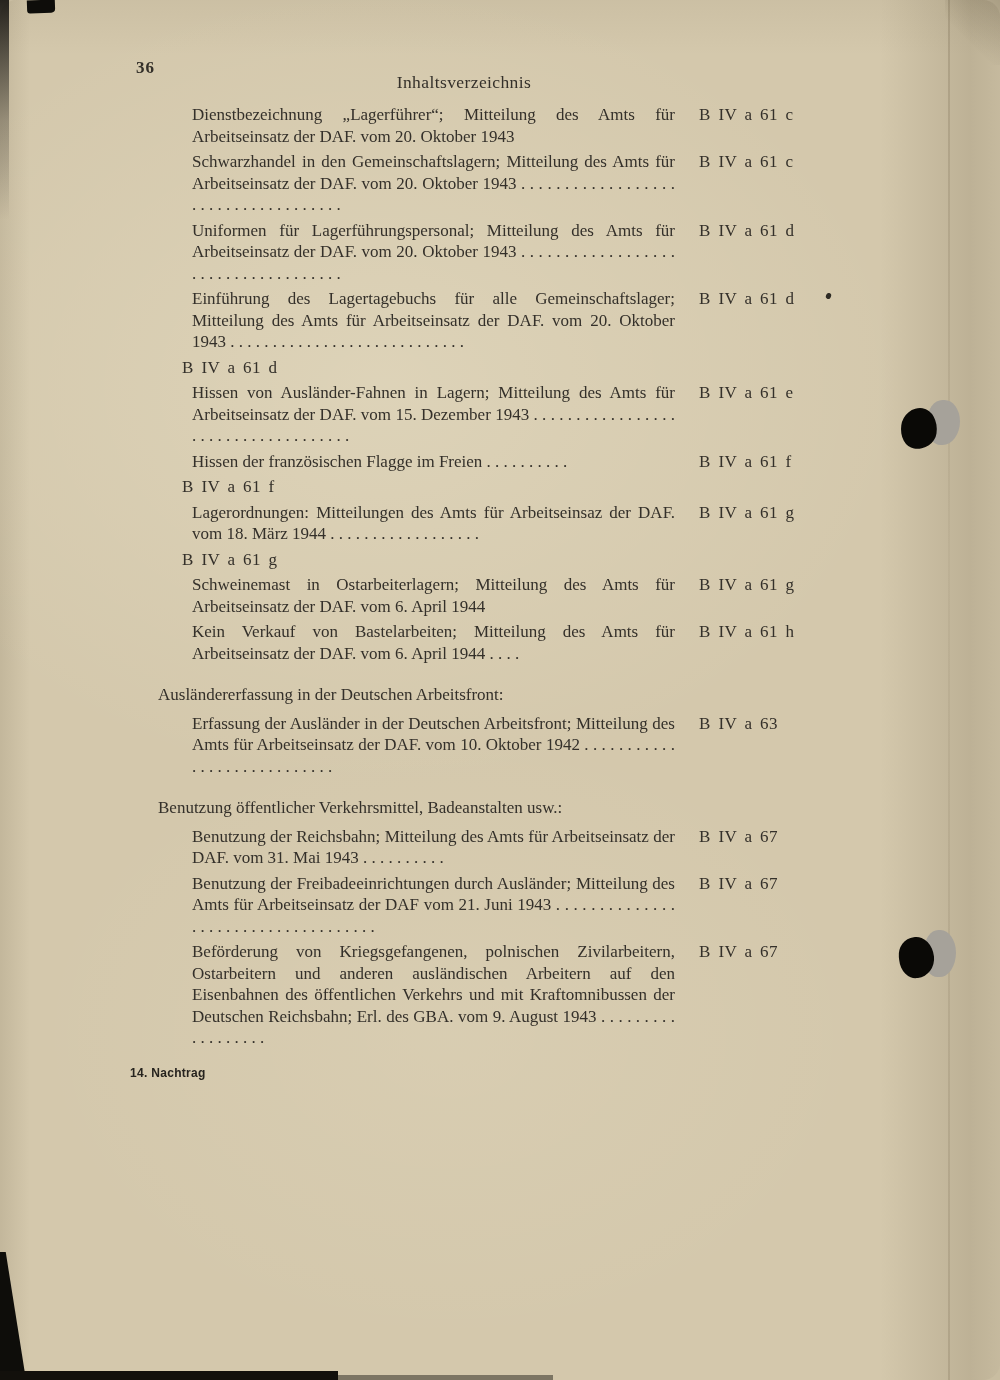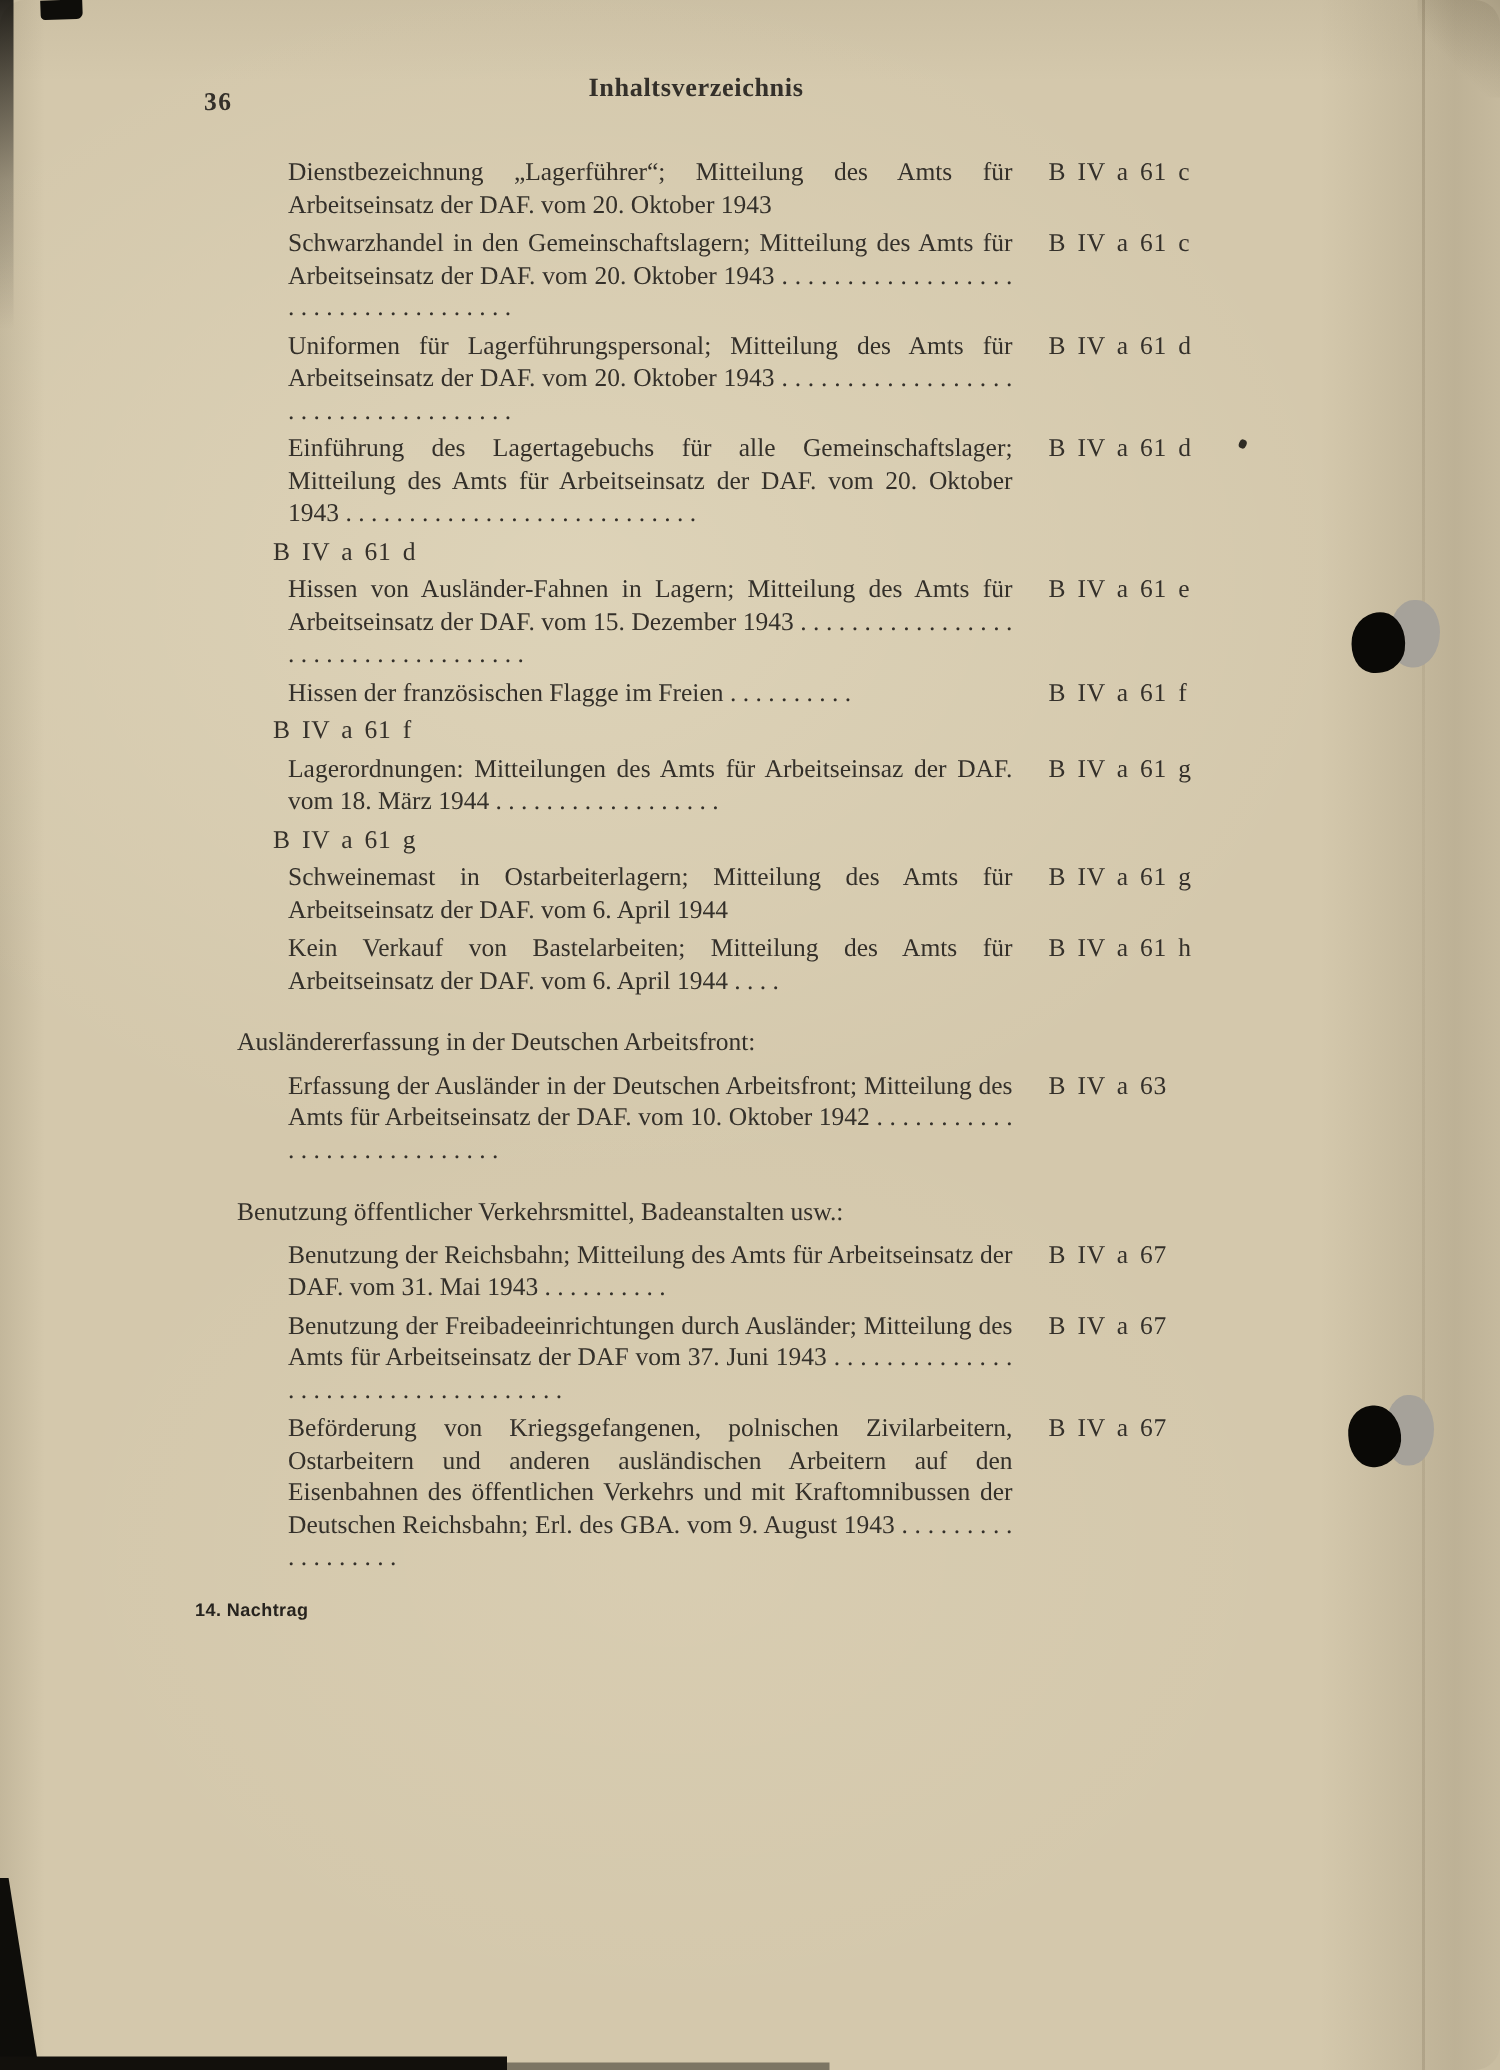--- a/index.html
+++ b/index.html
@@ -13,21 +13,21 @@
     position:absolute;inset:0;
     background:
       radial-gradient(850px 650px at 38% 28%, rgba(255,250,228,0.22), rgba(255,250,228,0) 62%),
       radial-gradient(700px 520px at 45% 75%, rgba(255,248,225,0.10), rgba(255,248,225,0) 60%),
       linear-gradient(to right, rgba(70,58,34,0.12) 0%, rgba(70,58,34,0) 3%, rgba(70,58,34,0) 88%, rgba(70,58,34,0.16) 97%, rgba(70,58,34,0.10) 100%),
       linear-gradient(to bottom, rgba(70,58,34,0.06) 0%, rgba(70,58,34,0) 4%),
       #d4c8ac;
     border-radius: 17px;
   }
   .page-number{position:absolute;left:136px;top:58px;font-size:17px;font-weight:700;letter-spacing:1px;}
-  .page-header{position:absolute;left:0;top:48px;width:928px;text-align:center;font-size:17.5px;letter-spacing:0.4px;font-weight:bold;}
+  .page-header{position:absolute;left:0;top:72px;width:928px;text-align:center;font-size:17.5px;letter-spacing:0.4px;}
   .content{position:absolute;left:158px;top:104px;width:664px;font-size:17px;line-height:21.5px;}
   .entry{display:flex;align-items:flex-start;margin-bottom:4px;}
   .entry-text{flex:0 0 517px;box-sizing:border-box;padding-left:34px;text-align:justify;hyphens:none;}
   .entry-ref{flex:0 0 auto;margin-left:24px;white-space:nowrap;word-spacing:3px;letter-spacing:0.4px;}
   .group-heading{margin:20px 0 7px 0;}
   .footer{margin:14px 0 0 -28px;font-family:"Liberation Sans","DejaVu Sans",sans-serif;font-weight:700;font-size:12px;letter-spacing:0.3px;color:#26231e;}
   
   .edge-left-top{position:absolute;left:0;top:0;width:9px;height:220px;
     background:linear-gradient(to bottom, rgba(10,9,7,0.85), rgba(10,9,7,0.25) 55%, rgba(10,9,7,0));}
   .mark-top-left{position:absolute;left:27px;top:0;width:28px;height:13px;background:#0e0d0a;border-radius:0 0 4px 3px;transform:rotate(-2deg);}
@@ -116,21 +116,21 @@
       </div>
     </div>
 
     <div class="group">
       <div class="group-heading">Benutzung öffentlicher Verkehrsmittel, Badeanstalten usw.:</div>
       <div class="entry">
         <div class="entry-text">Benutzung der Reichsbahn; Mitteilung des Amts für Arbeitseinsatz der DAF. vom 31. Mai 1943 . . . . . . . . . .</div>
         <div class="entry-ref">B IV a 67</div>
       </div>
       <div class="entry">
-        <div class="entry-text">Benutzung der Freibadeeinrichtungen durch Ausländer; Mitteilung des Amts für Arbeitseinsatz der DAF vom 37. Juni 1943 . . . . . . . . . . . . . . . . . . . . . . . . . . . . . . . . . . . .</div>
+        <div class="entry-text">Benutzung der Freibadeeinrichtungen durch Ausländer; Mitteilung des Amts für Arbeitseinsatz der DAF vom 21. Juni 1943 . . . . . . . . . . . . . . . . . . . . . . . . . . . . . . . . . . . .</div>
         <div class="entry-ref">B IV a 67</div>
       </div>
       <div class="entry">
         <div class="entry-text">Beförderung von Kriegsgefangenen, polnischen Zivilarbeitern, Ostarbeitern und anderen ausländischen Arbeitern auf den Eisenbahnen des öffentlichen Verkehrs und mit Kraftomnibussen der Deutschen Reichsbahn; Erl. des GBA. vom 9. August 1943 . . . . . . . . . . . . . . . . . .</div>
         <div class="entry-ref">B IV a 67</div>
       </div>
     </div>
 
 
     <div class="footer">14. Nachtrag</div>

